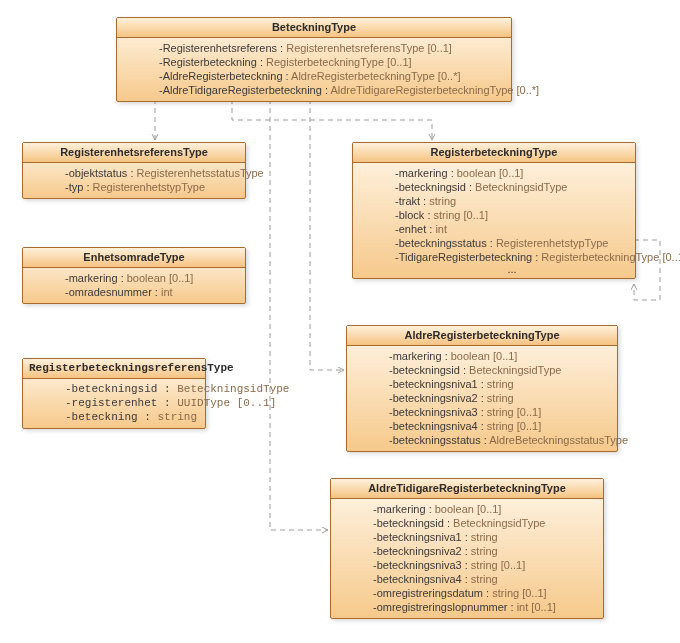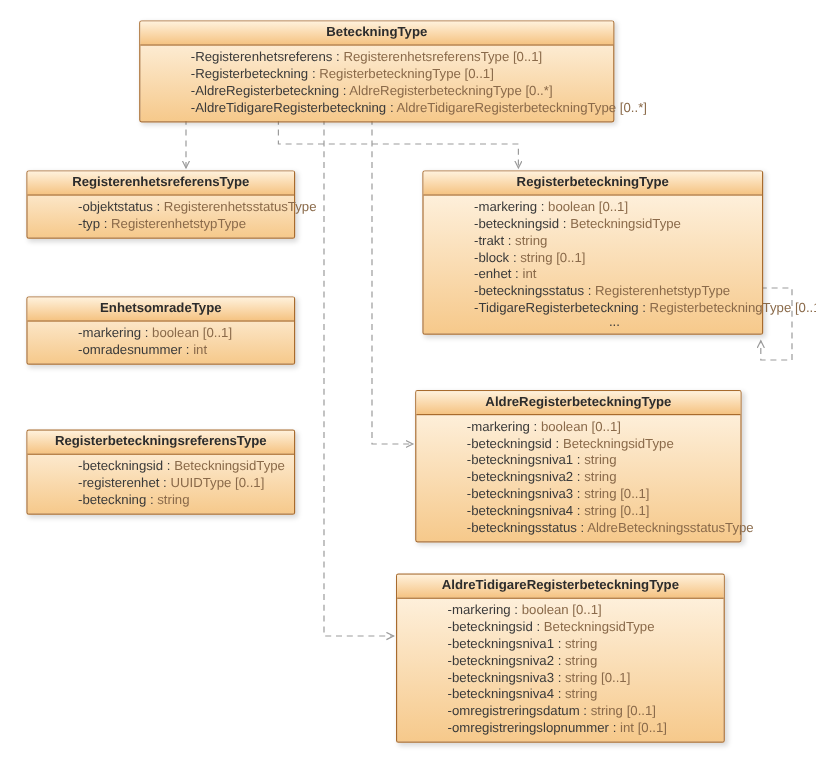--- a/index.html
+++ b/index.html
@@ -93,21 +93,21 @@
 </div>
 
 <div class="box" style="left:22px; top:247px; width:224px;">
   <div class="title">EnhetsomradeType</div>
   <div class="body">
     <div class="attr"><span class="name">-markering</span> : <span class="type"><span>boolean</span> <span>[0..1]</span></span></div>
     <div class="attr"><span class="name">-omradesnummer</span> : <span class="type">int</span></div>
   </div>
 </div>
 
-<div class="box" style="left:22px; top:358px; width:224px;">
+<div class="box" style="left:22px; top:358px; width:184px;font-family:Liberation Mono, monospace;">
   <div class="title">RegisterbeteckningsreferensType</div>
   <div class="body">
     <div class="attr"><span class="name">-beteckningsid</span> : <span class="type">BeteckningsidType</span></div>
     <div class="attr"><span class="name">-registerenhet</span> : <span class="type"><span>UUIDType</span> <span>[0..1]</span></span></div>
     <div class="attr"><span class="name">-beteckning</span> : <span class="type">string</span></div>
   </div>
 </div>
 
 <div class="box" style="left:352px; top:142px; width:284px;">
   <div class="title">RegisterbeteckningType</div>

